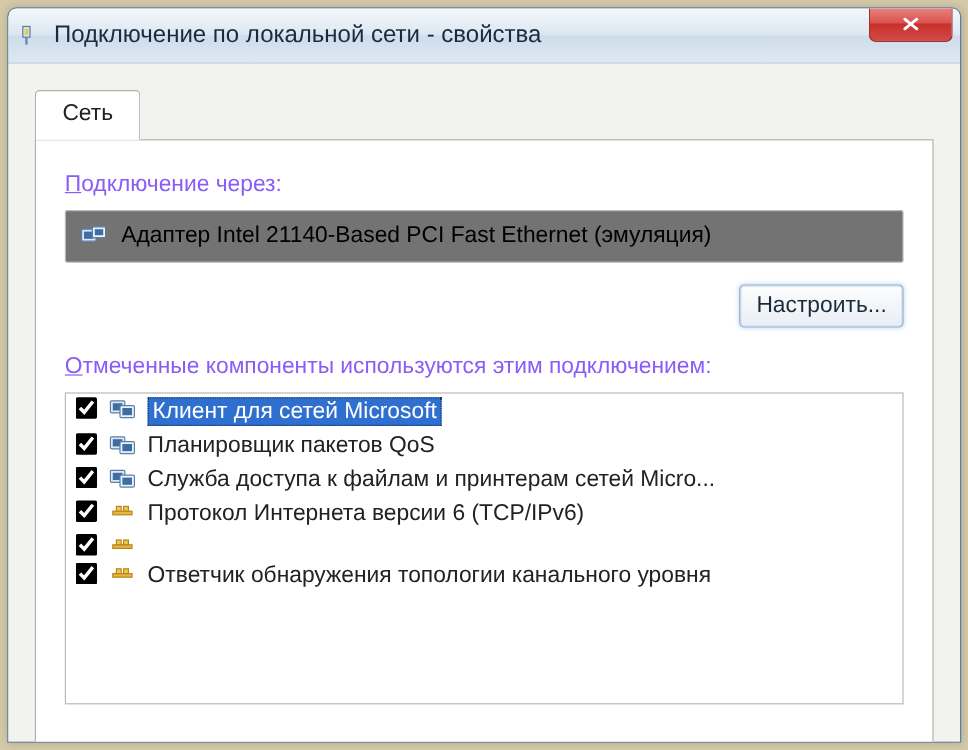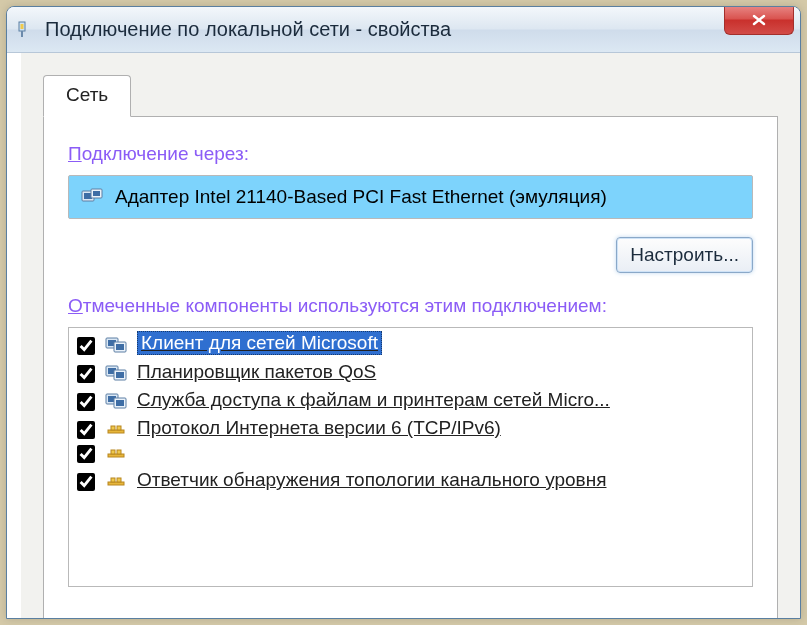--- a/index.html
+++ b/index.html
@@ -48,21 +48,20 @@
       border-radius: 0 0 6px 6px;
       color: #fff;
       display: flex; align-items: center; justify-content: center;
       font-weight: bold;
       box-shadow: inset 0 1px 0 rgba(255,255,255,.4);
     }
     .client {
       padding: 22px;
       background: #f2f2ef;
       height: calc(100% - 46px);
-      margin-left: 14px;
     }
     .tabrow { position: relative; height: 42px; }
     .tab {
       position: absolute; left: 0; top: 0;
       border: 1px solid #b0b0b0;
       border-bottom: 1px solid #fff;
       background: #fff;
       padding: 8px 22px 10px 22px;
       border-radius: 4px 4px 0 0;
       font-size: 19px;
@@ -76,21 +75,21 @@
       padding: 26px 24px;
       position: relative;
       z-index: 1;
       height: 530px;
     }
     .label { font-size: 19px; color: #8b5cf6; margin-bottom: 10px; }
     .label .u { text-decoration: underline; }
     .adapter-box {
       border: 1px solid #b9b9b9;
       border-radius: 2px;
-      background: #7dd3fc;
+      background: #737373;
       padding: 10px 12px;
       display: flex;
       align-items: center;
       gap: 12px;
       font-size: 19px;
     }
     .btn {
       display: inline-block;
       background: linear-gradient(#fdfdfd,#e9eef5);
       border: 1px solid #8aa8c8;
@@ -102,27 +101,26 @@
     }
     .btn-row { text-align: right; margin: 18px 0 22px 0; }
     .listbox {
       border: 1px solid #b9b9b9;
       background: #fff;
       height: 260px;
       overflow: hidden;
     }
     .item {
       display: flex;
-      align-items: flex-end;
+      align-items: flex-start;
       gap: 8px;
       padding: 3px 8px;
       font-size: 19px;
       color: #222;
       white-space: nowrap;
-      text-decoration: underline;
     }
     .item input[type=checkbox] {
       width: 18px; height: 18px;
       accent-color: #000;
     }
     .item .iconbox { width: 26px; display: inline-flex; justify-content: center; }
     .item.selected .itemtext {
       background: #2f6fd0;
       color: #fff;
       padding: 0 3px;

